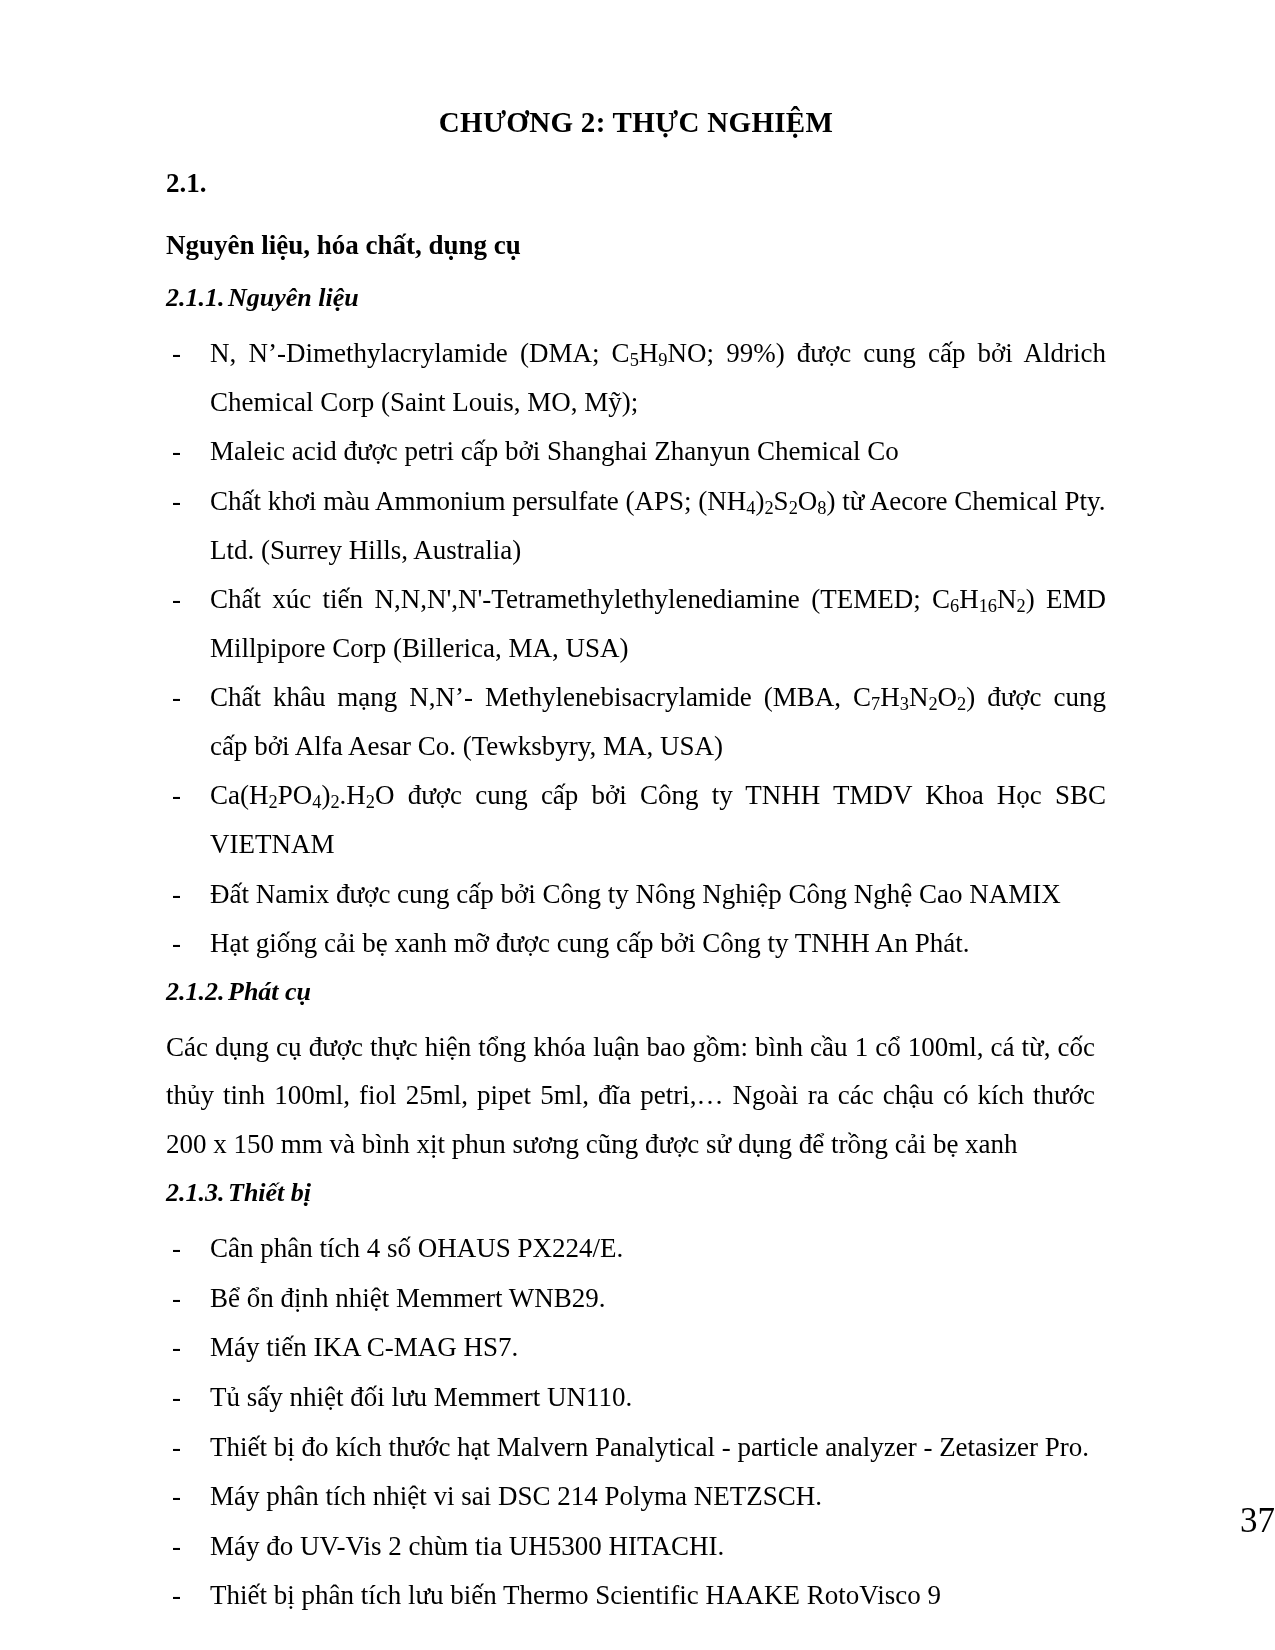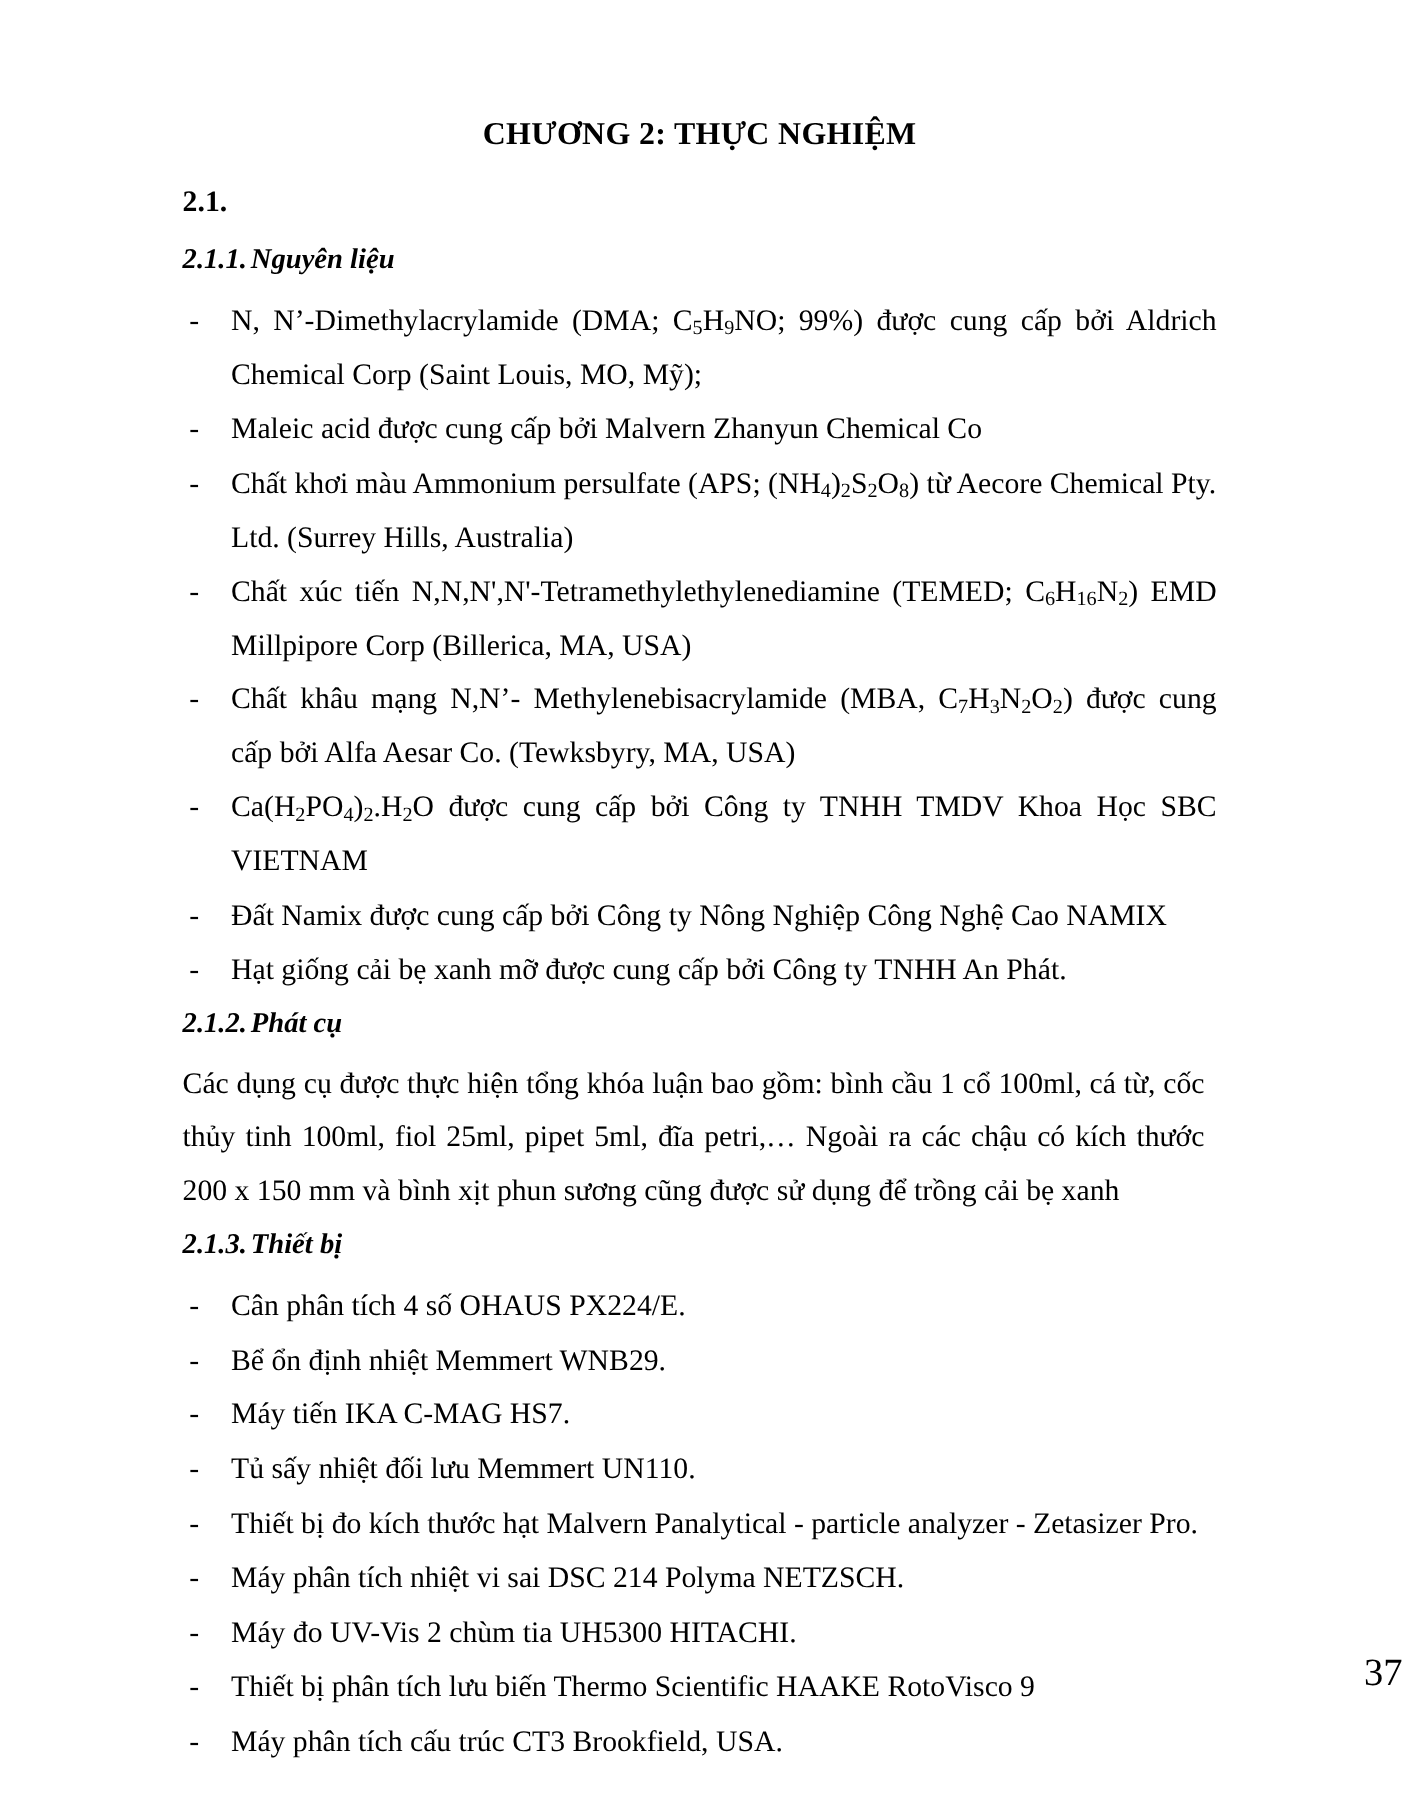--- a/index.html
+++ b/index.html
@@ -34,20 +34,21 @@
     line-height: 1.25;
     margin: 0 0 26px 0;
   }
   .h2 {
     font-weight: bold;
     font-size: 27px;
     line-height: 1.3;
     margin: 0 0 18px 0;
     display: flex;
     align-items: baseline;
+    flex-direction: column;
   }
   .h2 .num {
     width: 62px;
     flex: 0 0 62px;
   }
   .h3 {
     font-weight: bold;
     font-style: italic;
     font-size: 26px;
     line-height: 1.3;
@@ -111,37 +112,38 @@
 </head>
 <body>
 
 <div class="page">
   <div class="content">
 
     <h1 class="chapter-title">CHƯƠNG 2: THỰC NGHIỆM</h1>
 
     <div class="h2">
       <span class="num">2.1.</span>
+      <span>Nguyên liệu, hóa chất, dụng cụ</span>
     </div>
 
     <div class="h3">
       <span class="num">2.1.1.</span>
       <span>Nguyên liệu</span>
     </div>
 
     <ul class="bullet-list">
 
       <li class="bullet">
         <span class="dash">-</span>
         <span class="btext justify"><span>N, N</span><span>ʼ</span><span>-Dimethylacrylamide (DMA; C</span><sub>5</sub><span>H</span><sub>9</sub><span>NO; 99%) được cung cấp bởi Aldrich Chemical Corp (Saint Louis, MO, Mỹ);</span></span>
       </li>
 
       <li class="bullet">
         <span class="dash">-</span>
-        <span class="btext">Maleic acid được cung cấp bởi Malvern Zhanyun Chemical Co</span>
+        <span class="btext">Maleic acid được petri cấp bởi Shanghai Zhanyun Chemical Co</span>
       </li>
 
       <li class="bullet">
         <span class="dash">-</span>
         <span class="btext"><span>Chất khơi màu Ammonium persulfate (APS; (NH</span><sub>4</sub><span>)</span><sub>2</sub><span>S</span><sub>2</sub><span>O</span><sub>8</sub><span>) từ Aecore Chemical Pty. Ltd. (Surrey Hills, Australia)</span></span>
       </li>
 
       <li class="bullet">
         <span class="dash">-</span>
         <span class="btext justify"><span>Chất xúc tiến N,N,N',N'-Tetramethylethylenediamine (TEMED; C</span><sub>6</sub><span>H</span><sub>16</sub><span>N</span><sub>2</sub><span>) EMD Millpipore Corp (Billerica, MA, USA)</span></span>

